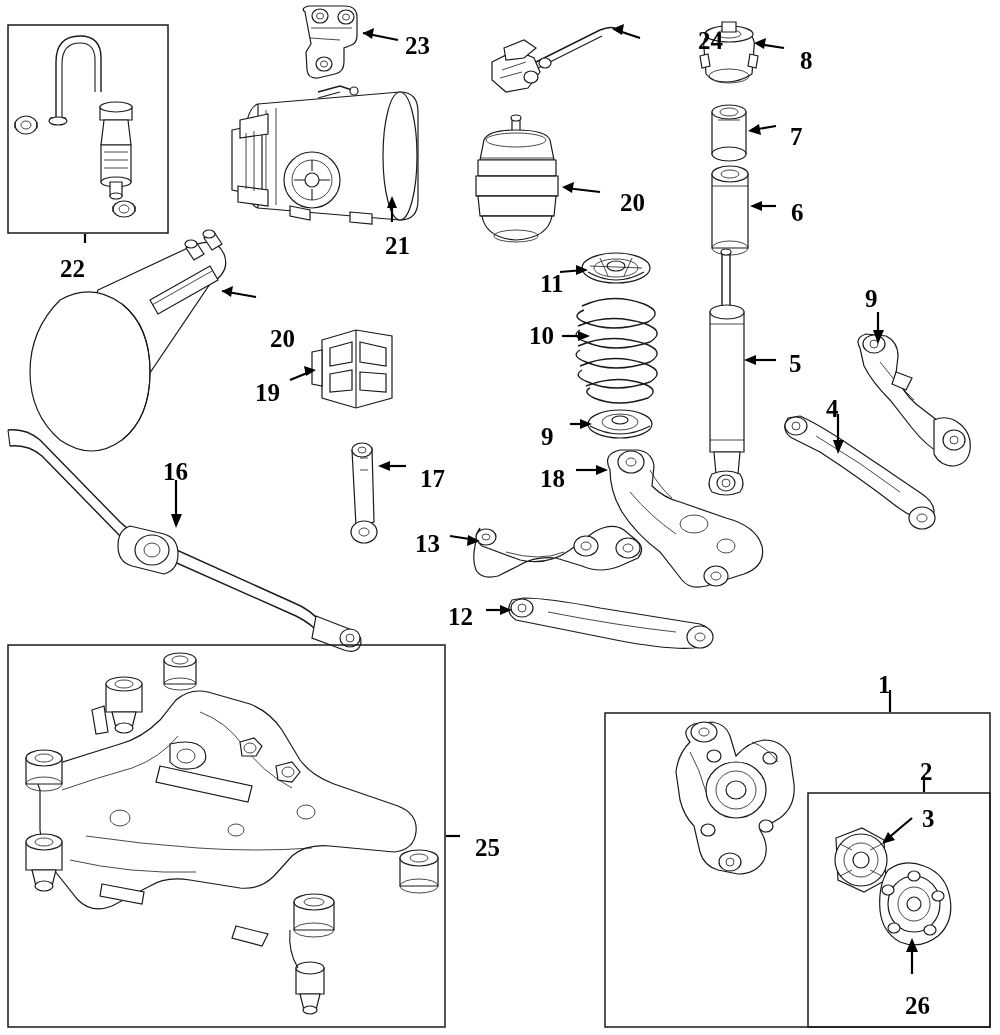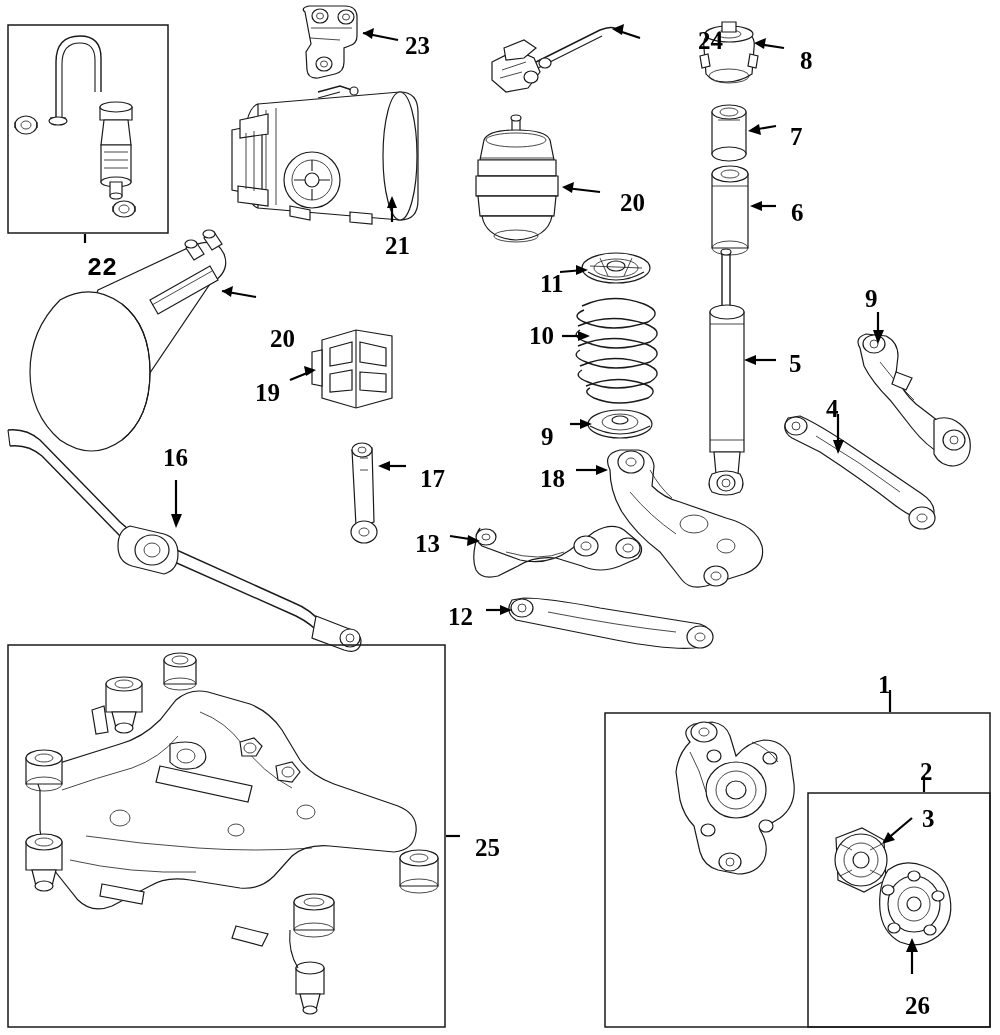--- a/index.html
+++ b/index.html
@@ -481,25 +481,25 @@
   <div class="callout" style="left:791px; top:200px;">6</div>
   <div class="callout" style="left:790px; top:124px;">7</div>
   <div class="callout" style="left:800px; top:48px;">8</div>
   <div class="callout" style="left:541px; top:424px;">9</div>
   <div class="callout" style="left:529px; top:323px;">10</div>
   <div class="callout" style="left:540px; top:271px;">11</div>
   <div class="callout" style="left:448px; top:604px;">12</div>
   <div class="callout" style="left:415px; top:531px;">13</div>
   <div class="callout" style="left:865px; top:286px;">9</div>
   <div class="callout" style="left:540px; top:466px;">18</div>
-  <div class="callout" style="left:163px; top:445px;text-align:right;">16</div>
+  <div class="callout" style="left:163px; top:459px;text-align:right;">16</div>
   <div class="callout" style="left:420px; top:466px;">17</div>
   <div class="callout" style="left:620px; top:190px;">20</div>
   <div class="callout" style="left:255px; top:380px;">19</div>
   <div class="callout" style="left:270px; top:290px;margin-top:36px;">20</div>
   <div class="callout" style="left:385px; top:233px;">21</div>
-  <div class="callout" style="left:87px;  top:256px;font-family:Liberation Mono, monospace;">22</div>
+  <div class="callout" style="left:60px;  top:256px;">22</div>
   <div class="callout" style="left:405px; top:33px;">23</div>
   <div class="callout" style="left:650px; top:28px;margin-left:48px;">24</div>
   <div class="callout" style="left:475px; top:835px;">25</div>
   <div class="callout" style="left:905px; top:993px;">26</div>
 
 </div>
 
 </body></html>

